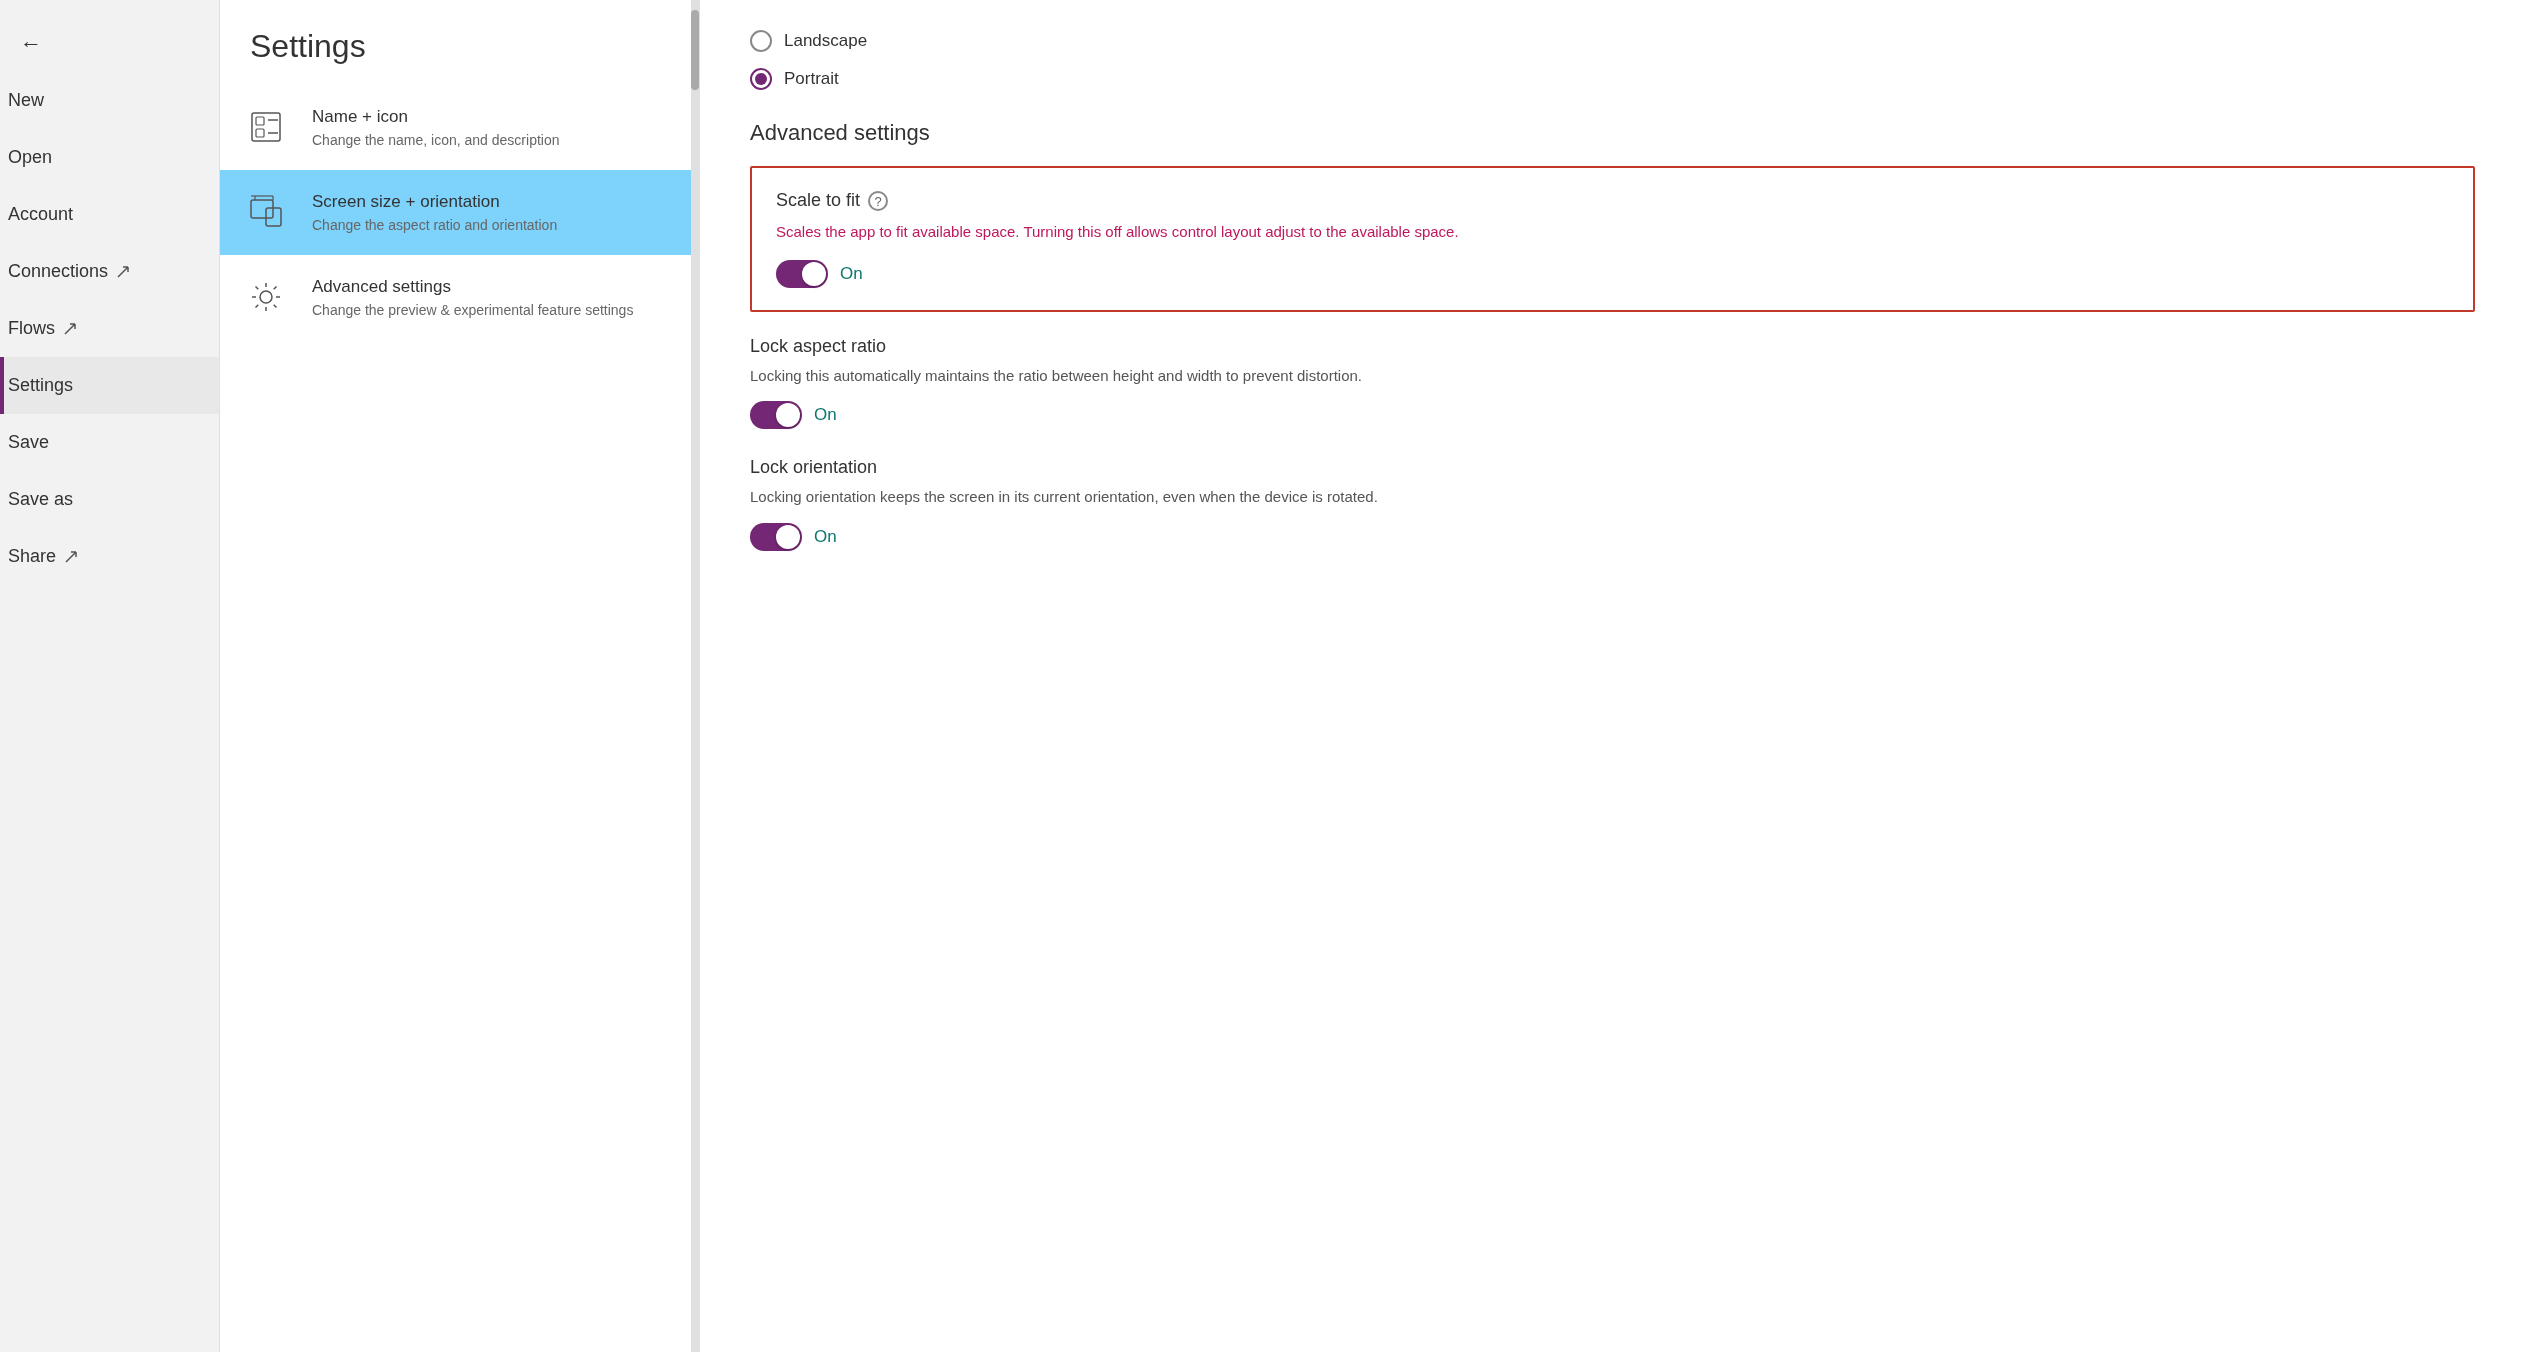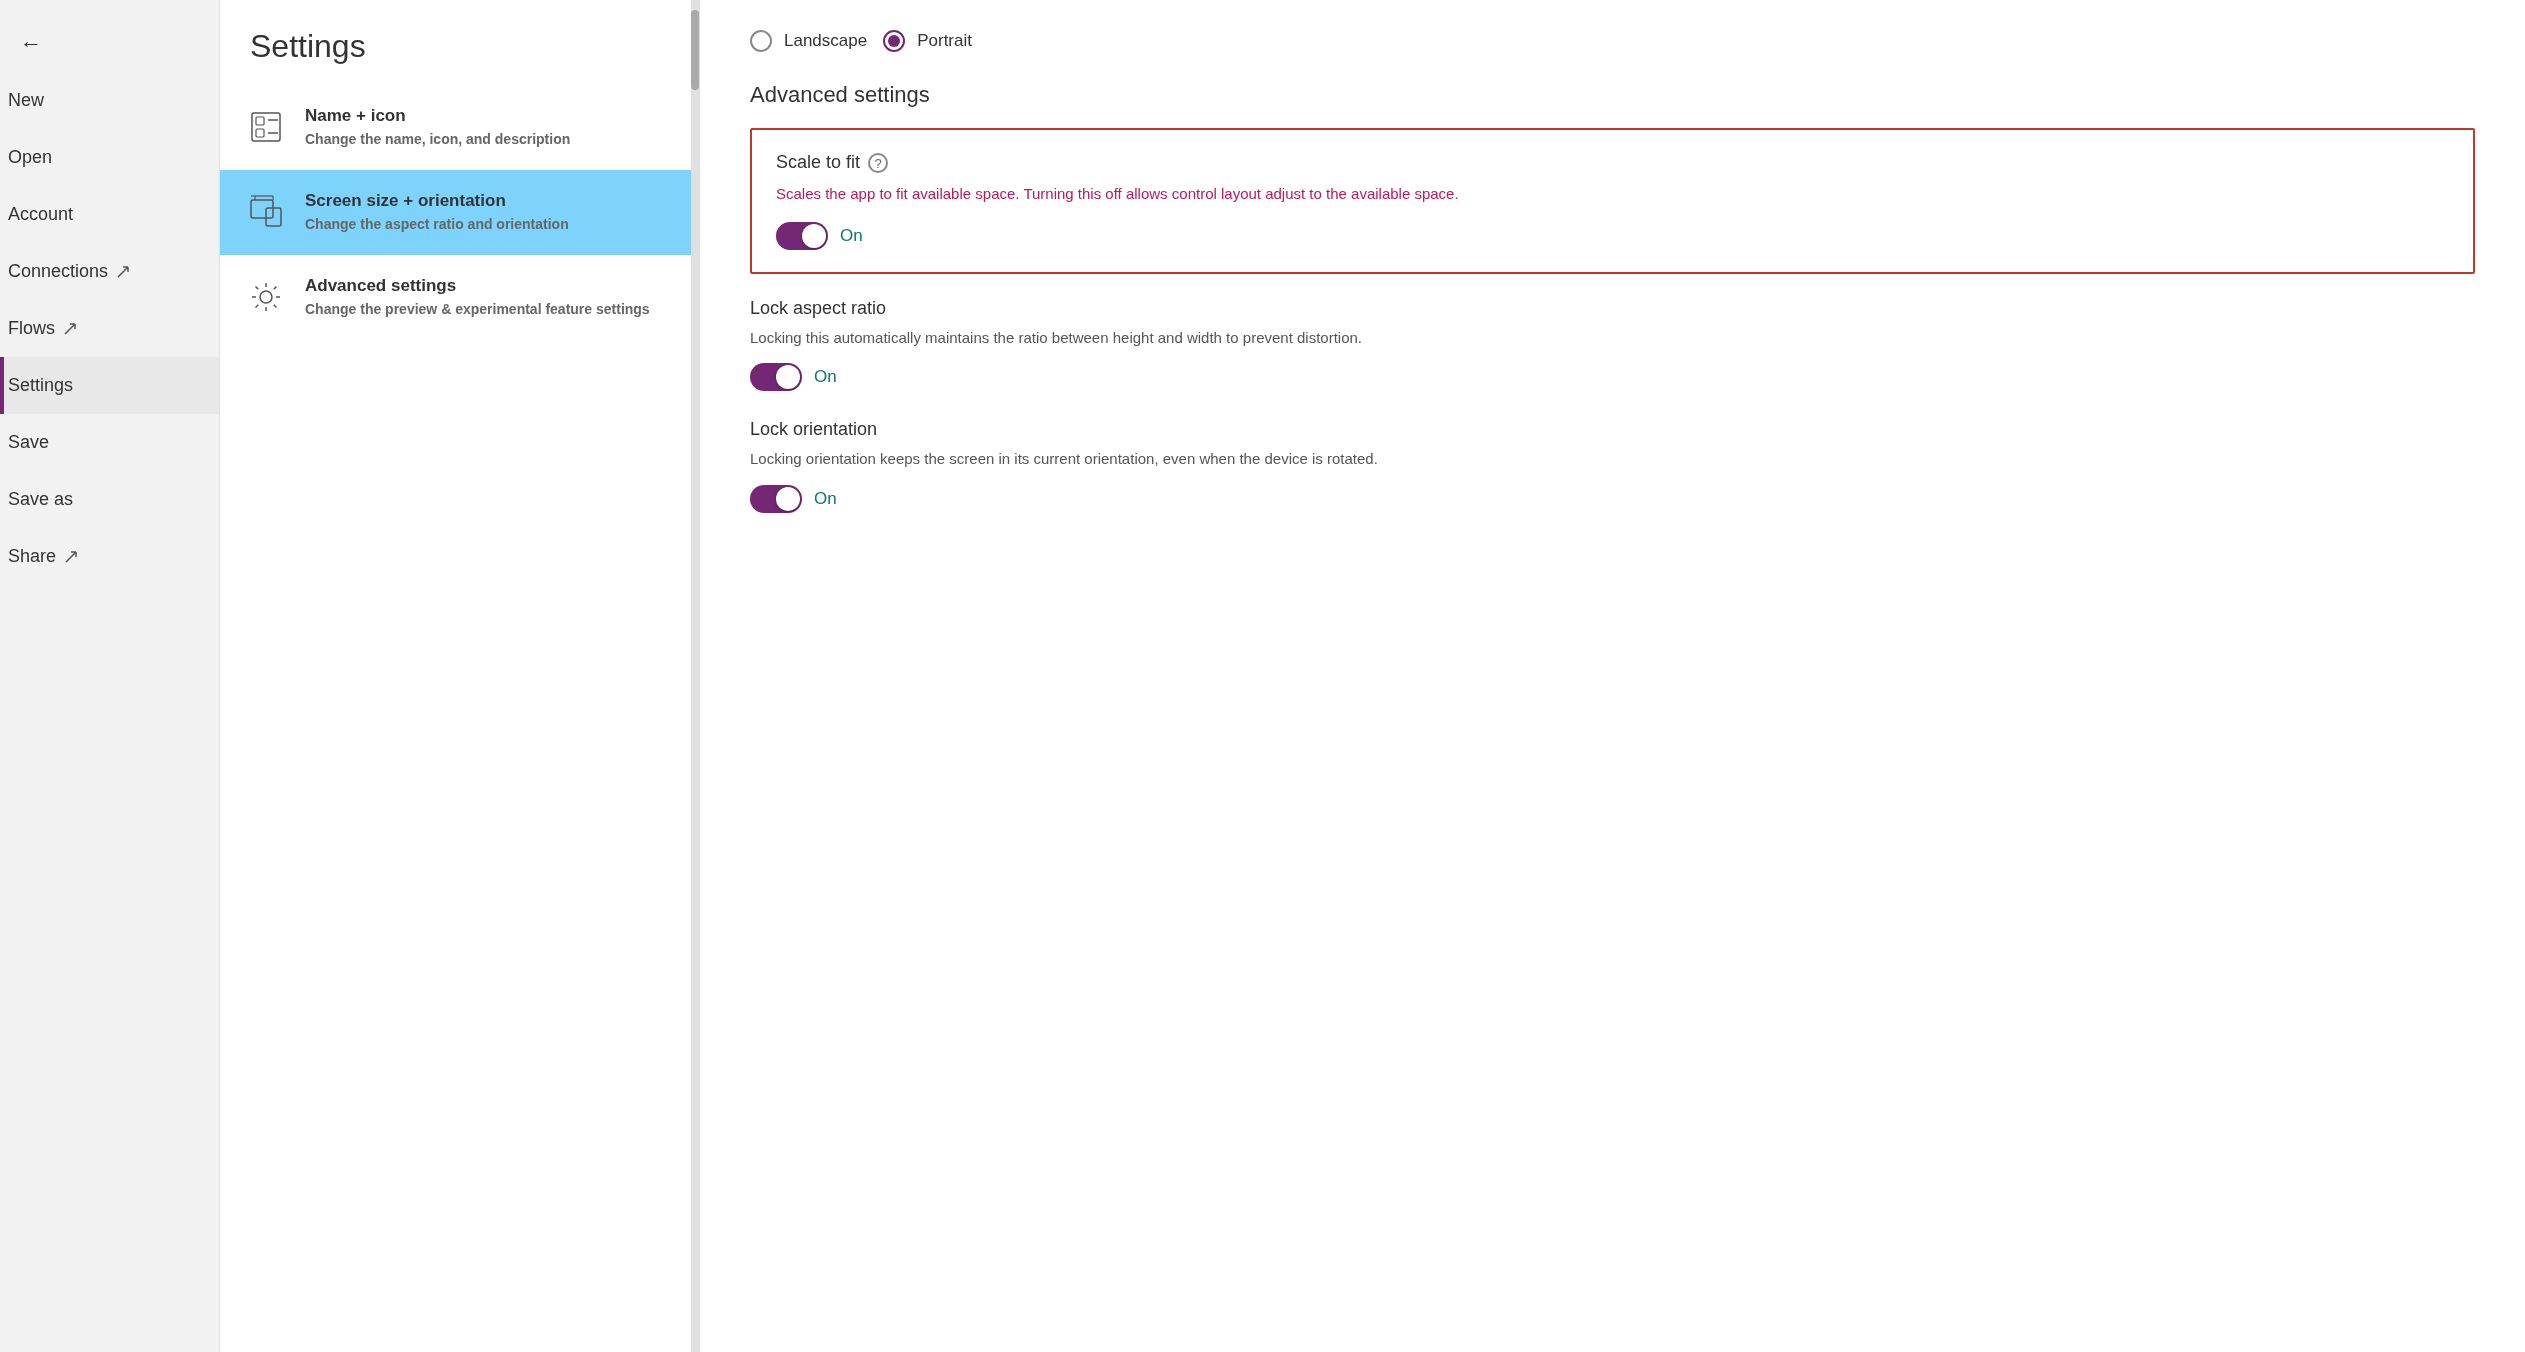--- a/index.html
+++ b/index.html
@@ -74,26 +74,25 @@
 
     .middle-panel-title {
       font-size: 32px;
       font-weight: 300;
       padding: 28px 30px 20px 30px;
       color: #333;
     }
 
     .settings-menu-item {
       display: flex;
-      align-items: center;
+      align-items: flex-end;
       padding: 20px 24px;
-      gap: 17px;
+      gap: 24px;
       cursor: pointer;
       border-bottom: 1px solid transparent;
-      font-weight: bold;
     }
 
     .settings-menu-item.active {
       background: #7dd3fc;
     }
 
     .settings-menu-icon {
       width: 44px;
       height: 44px;
       flex-shrink: 0;
@@ -137,21 +136,21 @@
     .content-panel {
       flex: 1;
       background: #fff;
       padding: 30px 50px;
       overflow-y: auto;
     }
 
     
     .radio-group {
       display: flex;
-      flex-direction: row;
+      flex-direction: column;
       gap: 16px;
       margin-bottom: 30px;
     }
 
     .radio-item {
       display: flex;
       align-items: center;
       gap: 12px;
       cursor: pointer;
     }

